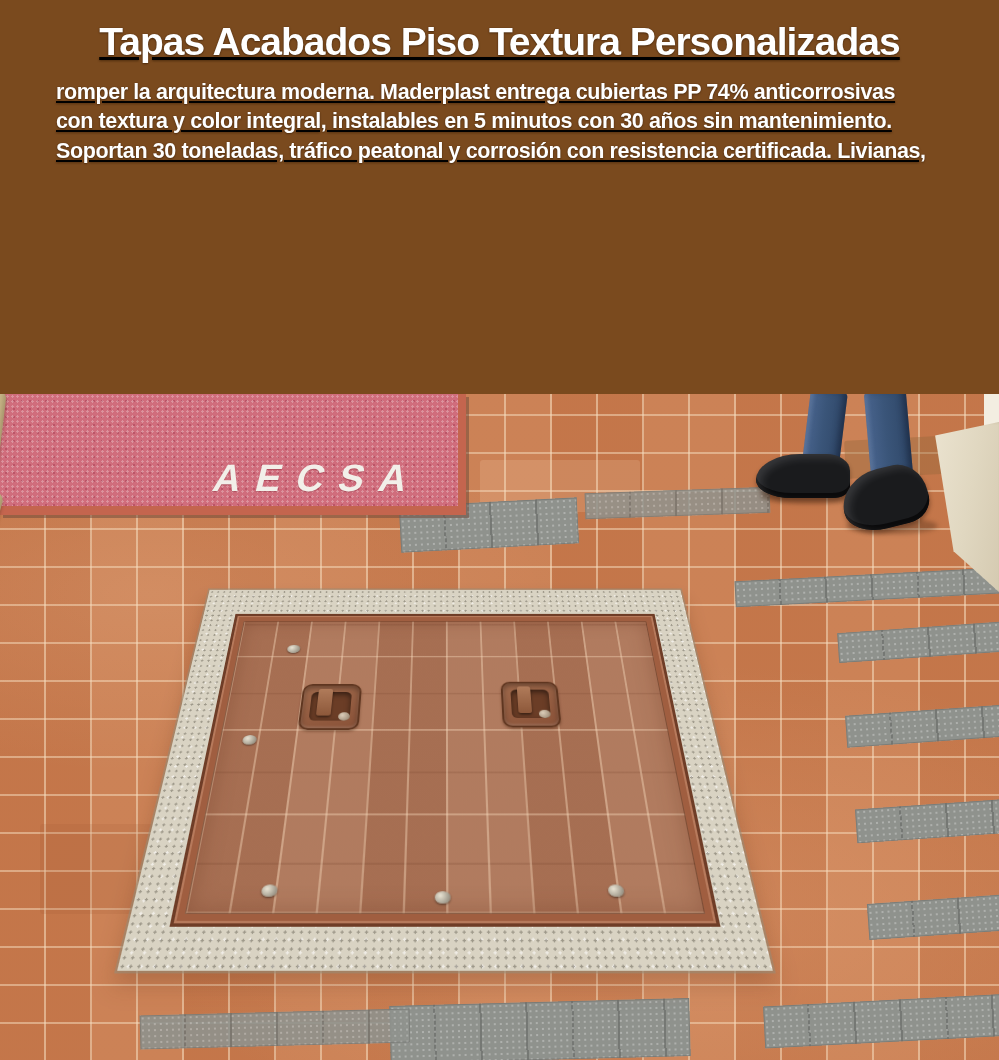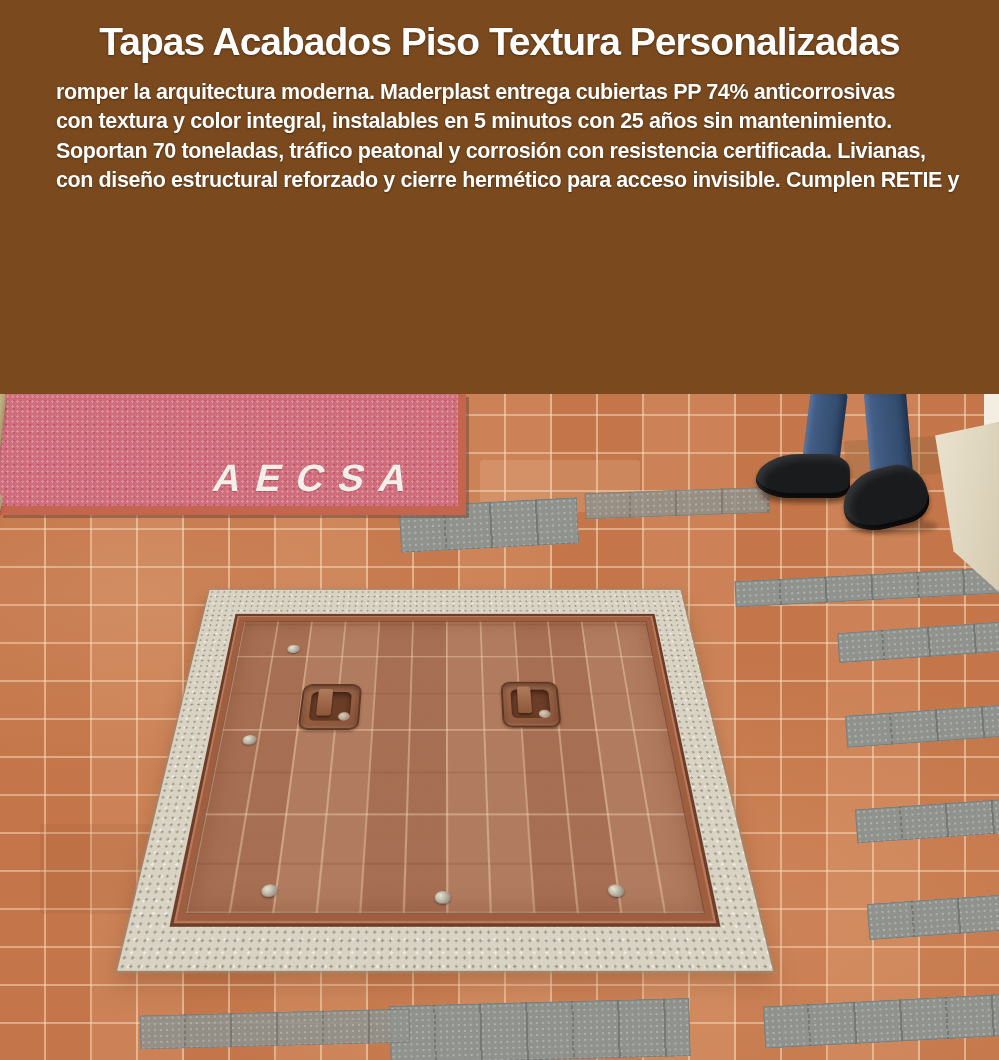--- a/index.html
+++ b/index.html
@@ -1,20 +1,20 @@
 <!DOCTYPE html>
 <html><head>
 <meta charset="utf-8">
 <style>
   html,body{margin:0;padding:0;background:#222;}
   .page{position:relative;width:999px;height:1060px;overflow:hidden;
         font-family:"Liberation Sans",sans-serif;background:#7a4a1e;}
 
   
-  .header{position:absolute;left:0;top:0;width:999px;height:435px;background:#7a4a1e;}
+  .header{position:absolute;left:0;top:0;width:999px;height:435px;background:#7a4a1e;text-decoration:underline;}
   .title{margin:16px 0 0 0;text-align:center;color:#ffffff;font-weight:700;
          font-size:39px;line-height:51px;letter-spacing:-1px;
          text-shadow:0 1px 2px rgba(45,22,0,.55),0 0 1px rgba(45,22,0,.6);}
   .title span{display:block;}
   .bodytext{margin-top:11px;padding:0 36px 0 56px;color:#ffffff;font-weight:700;
             font-size:21.5px;line-height:29.4px;letter-spacing:-0.4px;
             text-shadow:0 1px 2px rgba(45,22,0,.5),0 0 1px rgba(45,22,0,.55);}
   .bodytext div{white-space:nowrap;}
   .contact{cursor:pointer;}
 
@@ -99,23 +99,22 @@
 <body>
 
 <div class="page">
 
   <div class="header">
     <h1 class="title">
       <span>Tapas Acabados Piso Textura Personalizadas</span>
     </h1>
     <div class="bodytext">
       <div>romper la arquitectura moderna. Maderplast entrega cubiertas PP 74% anticorrosivas</div>
-      <div>con textura y color integral, instalables en 5 minutos con 25 años sin mantenimiento.</div>
-      <div>Soportan 70 toneladas, tráfico peatonal y corrosión con resistencia certificada. Livianas,</div>
-      <div>con diseño estructural reforzado y cierre hermético para acceso invisible. Cumplen RETIE y</div>
+      <div>con textura y color integral, instalables en 5 minutos con 30 años sin mantenimiento.</div>
+      <div>Soportan 30 toneladas, tráfico peatonal y corrosión con resistencia certificada. Livianas,</div>
     </div>
   </div>
 
   <div class="photo">
 
     <div class="tone" style="left:95px;top:38px;width:150px;height:60px;background:rgba(165,95,50,.22);"></div>
     <div class="tone" style="left:480px;top:66px;width:160px;height:52px;background:rgba(255,225,190,.16);"></div>
     <div class="tone" style="left:845px;top:44px;width:112px;height:38px;background:rgba(150,105,60,.42);transform:rotate(-3deg);"></div>
     <div class="tone" style="left:40px;top:430px;width:180px;height:90px;background:rgba(160,90,48,.16);"></div>
 

